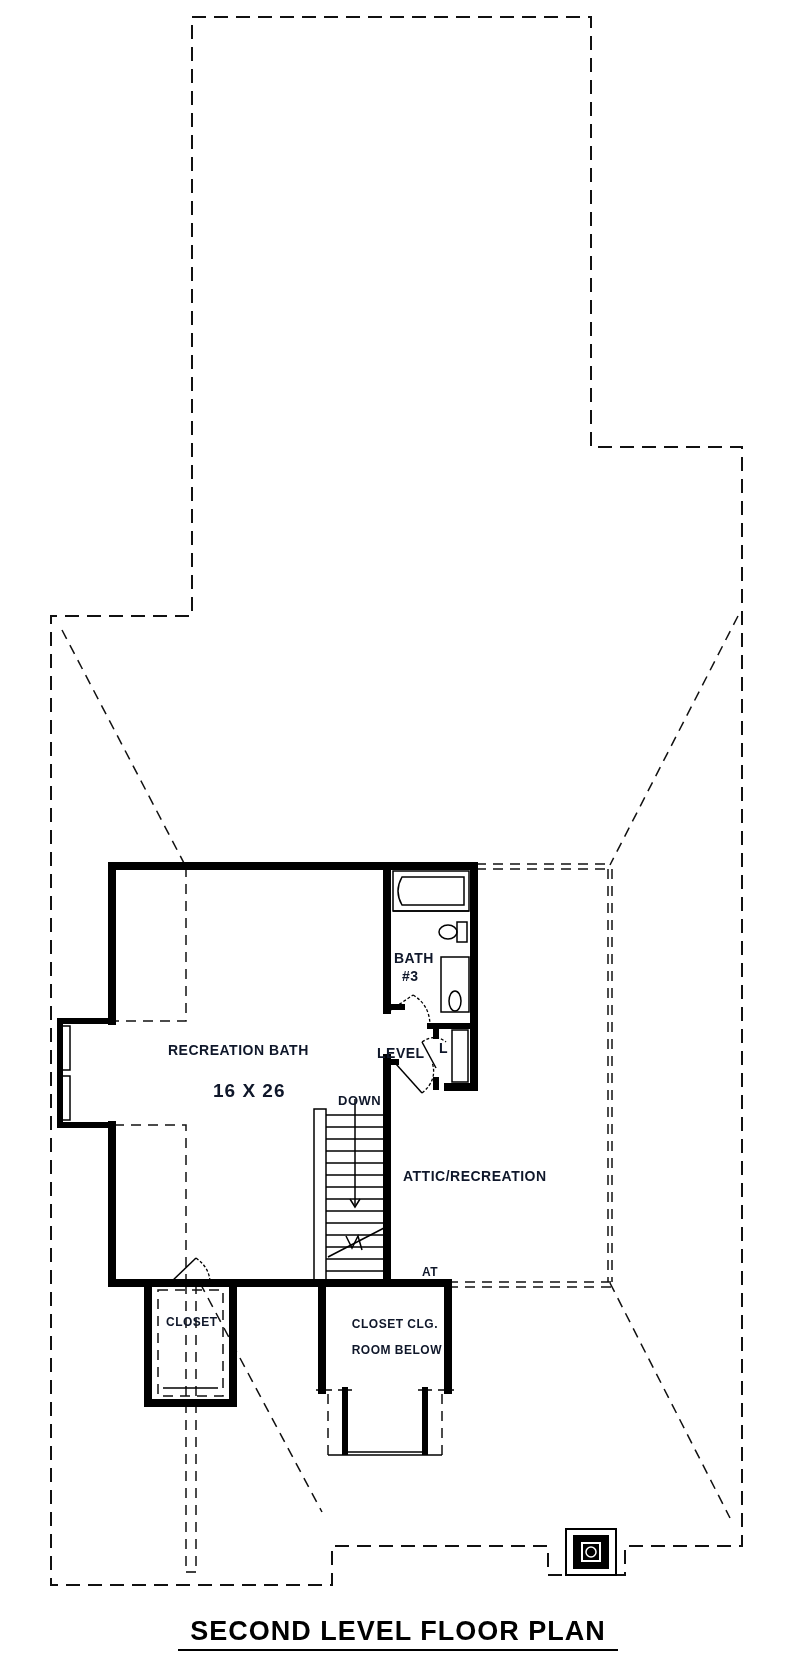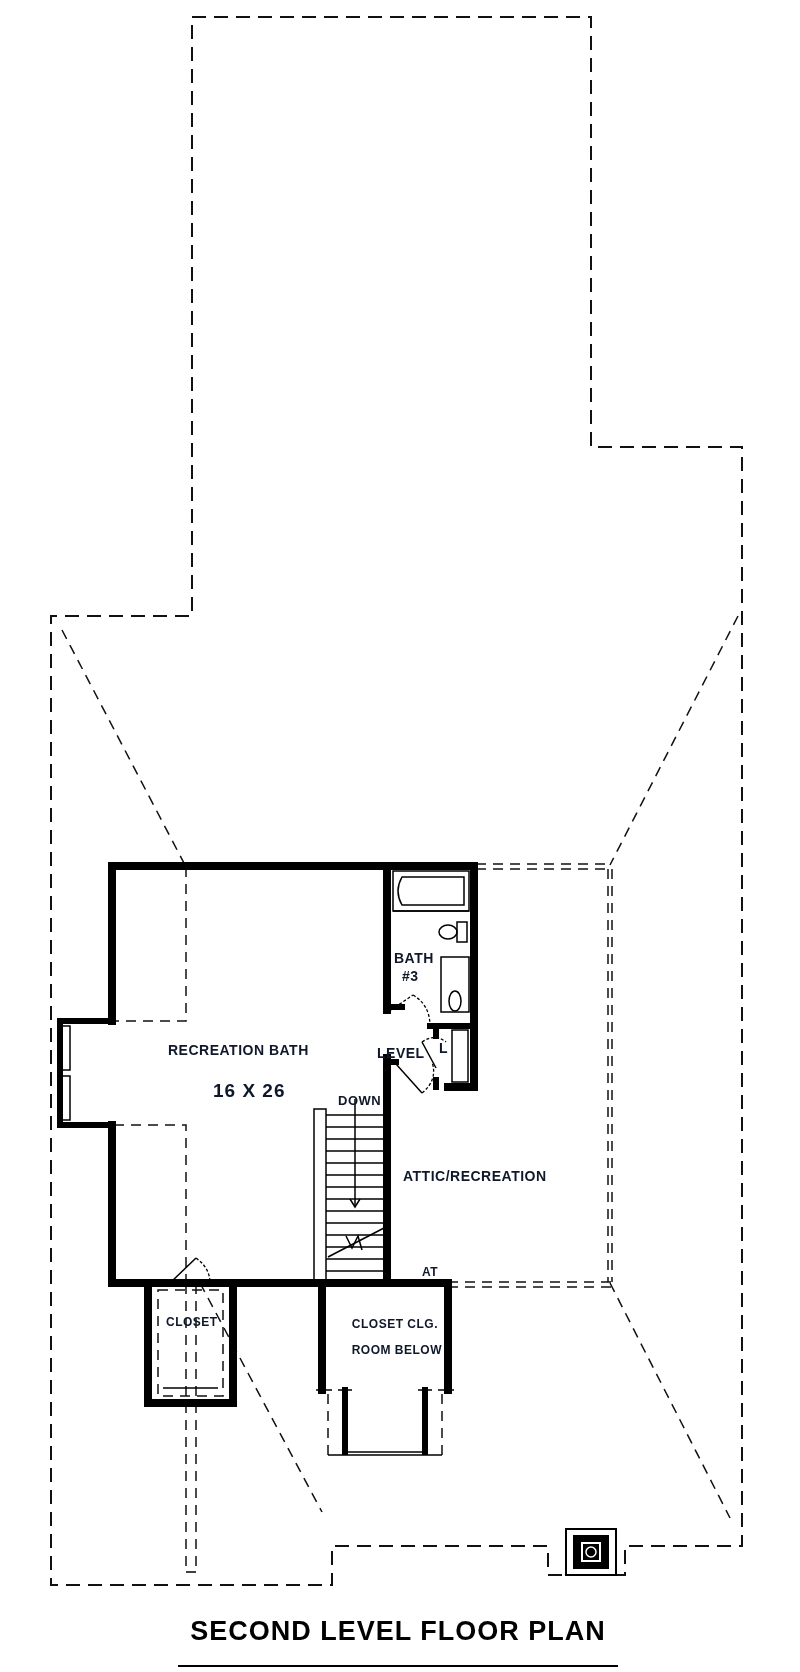--- a/index.html
+++ b/index.html
@@ -9,21 +9,21 @@
   .dash-thin { fill: none; stroke: #111; stroke-width: 1.5; stroke-dasharray: 10 7; }
   .wall { fill: none; stroke: #000; stroke-width: 8; stroke-linecap: square; }
   .wall-med { fill: none; stroke: #000; stroke-width: 6; stroke-linecap: square; }
   .thin { fill: none; stroke: #000; stroke-width: 1.5; }
   .door-swing { fill: none; stroke: #000; stroke-width: 1.3; stroke-dasharray: 3 2; }
   .lbl { position: absolute; font-weight: bold; color: #0f172a; white-space: nowrap; letter-spacing: 0.5px; text-align: right; }
   .lbl-room { font-size: 14px; }
   .lbl-dim { font-size: 19px; letter-spacing: 1px; margin-top: 16px; }
   .lbl-small { font-size: 12px; line-height: 13px; }
   .lbl-tiny { font-size: 13px; }
-  .title { position: absolute; left: 178px; top: 1616px; width: 440px; text-align: center; font-size: 27px; font-weight: bold; letter-spacing: 1px; color: #000; border-bottom: 2px solid #000; padding-bottom: 18px; }
+  .title { position: absolute; left: 178px; top: 1616px; width: 440px; text-align: center; font-size: 27px; font-weight: bold; letter-spacing: 1px; color: #000; border-bottom: 2px solid #000; padding-bottom: 2px; }
 </style>
 </head>
 <body>
 
 <svg class="plan" viewBox="0 0 800 1672" xmlns="http://www.w3.org/2000/svg">
 
   <g>
     <polyline class="dash" points="192,17 591,17 591,447 742,447 742,1546 625,1546 625,1575 548,1575 548,1546 332,1546 332,1585 51,1585 51,616 192,616 192,17"></polyline>
   </g>
 

